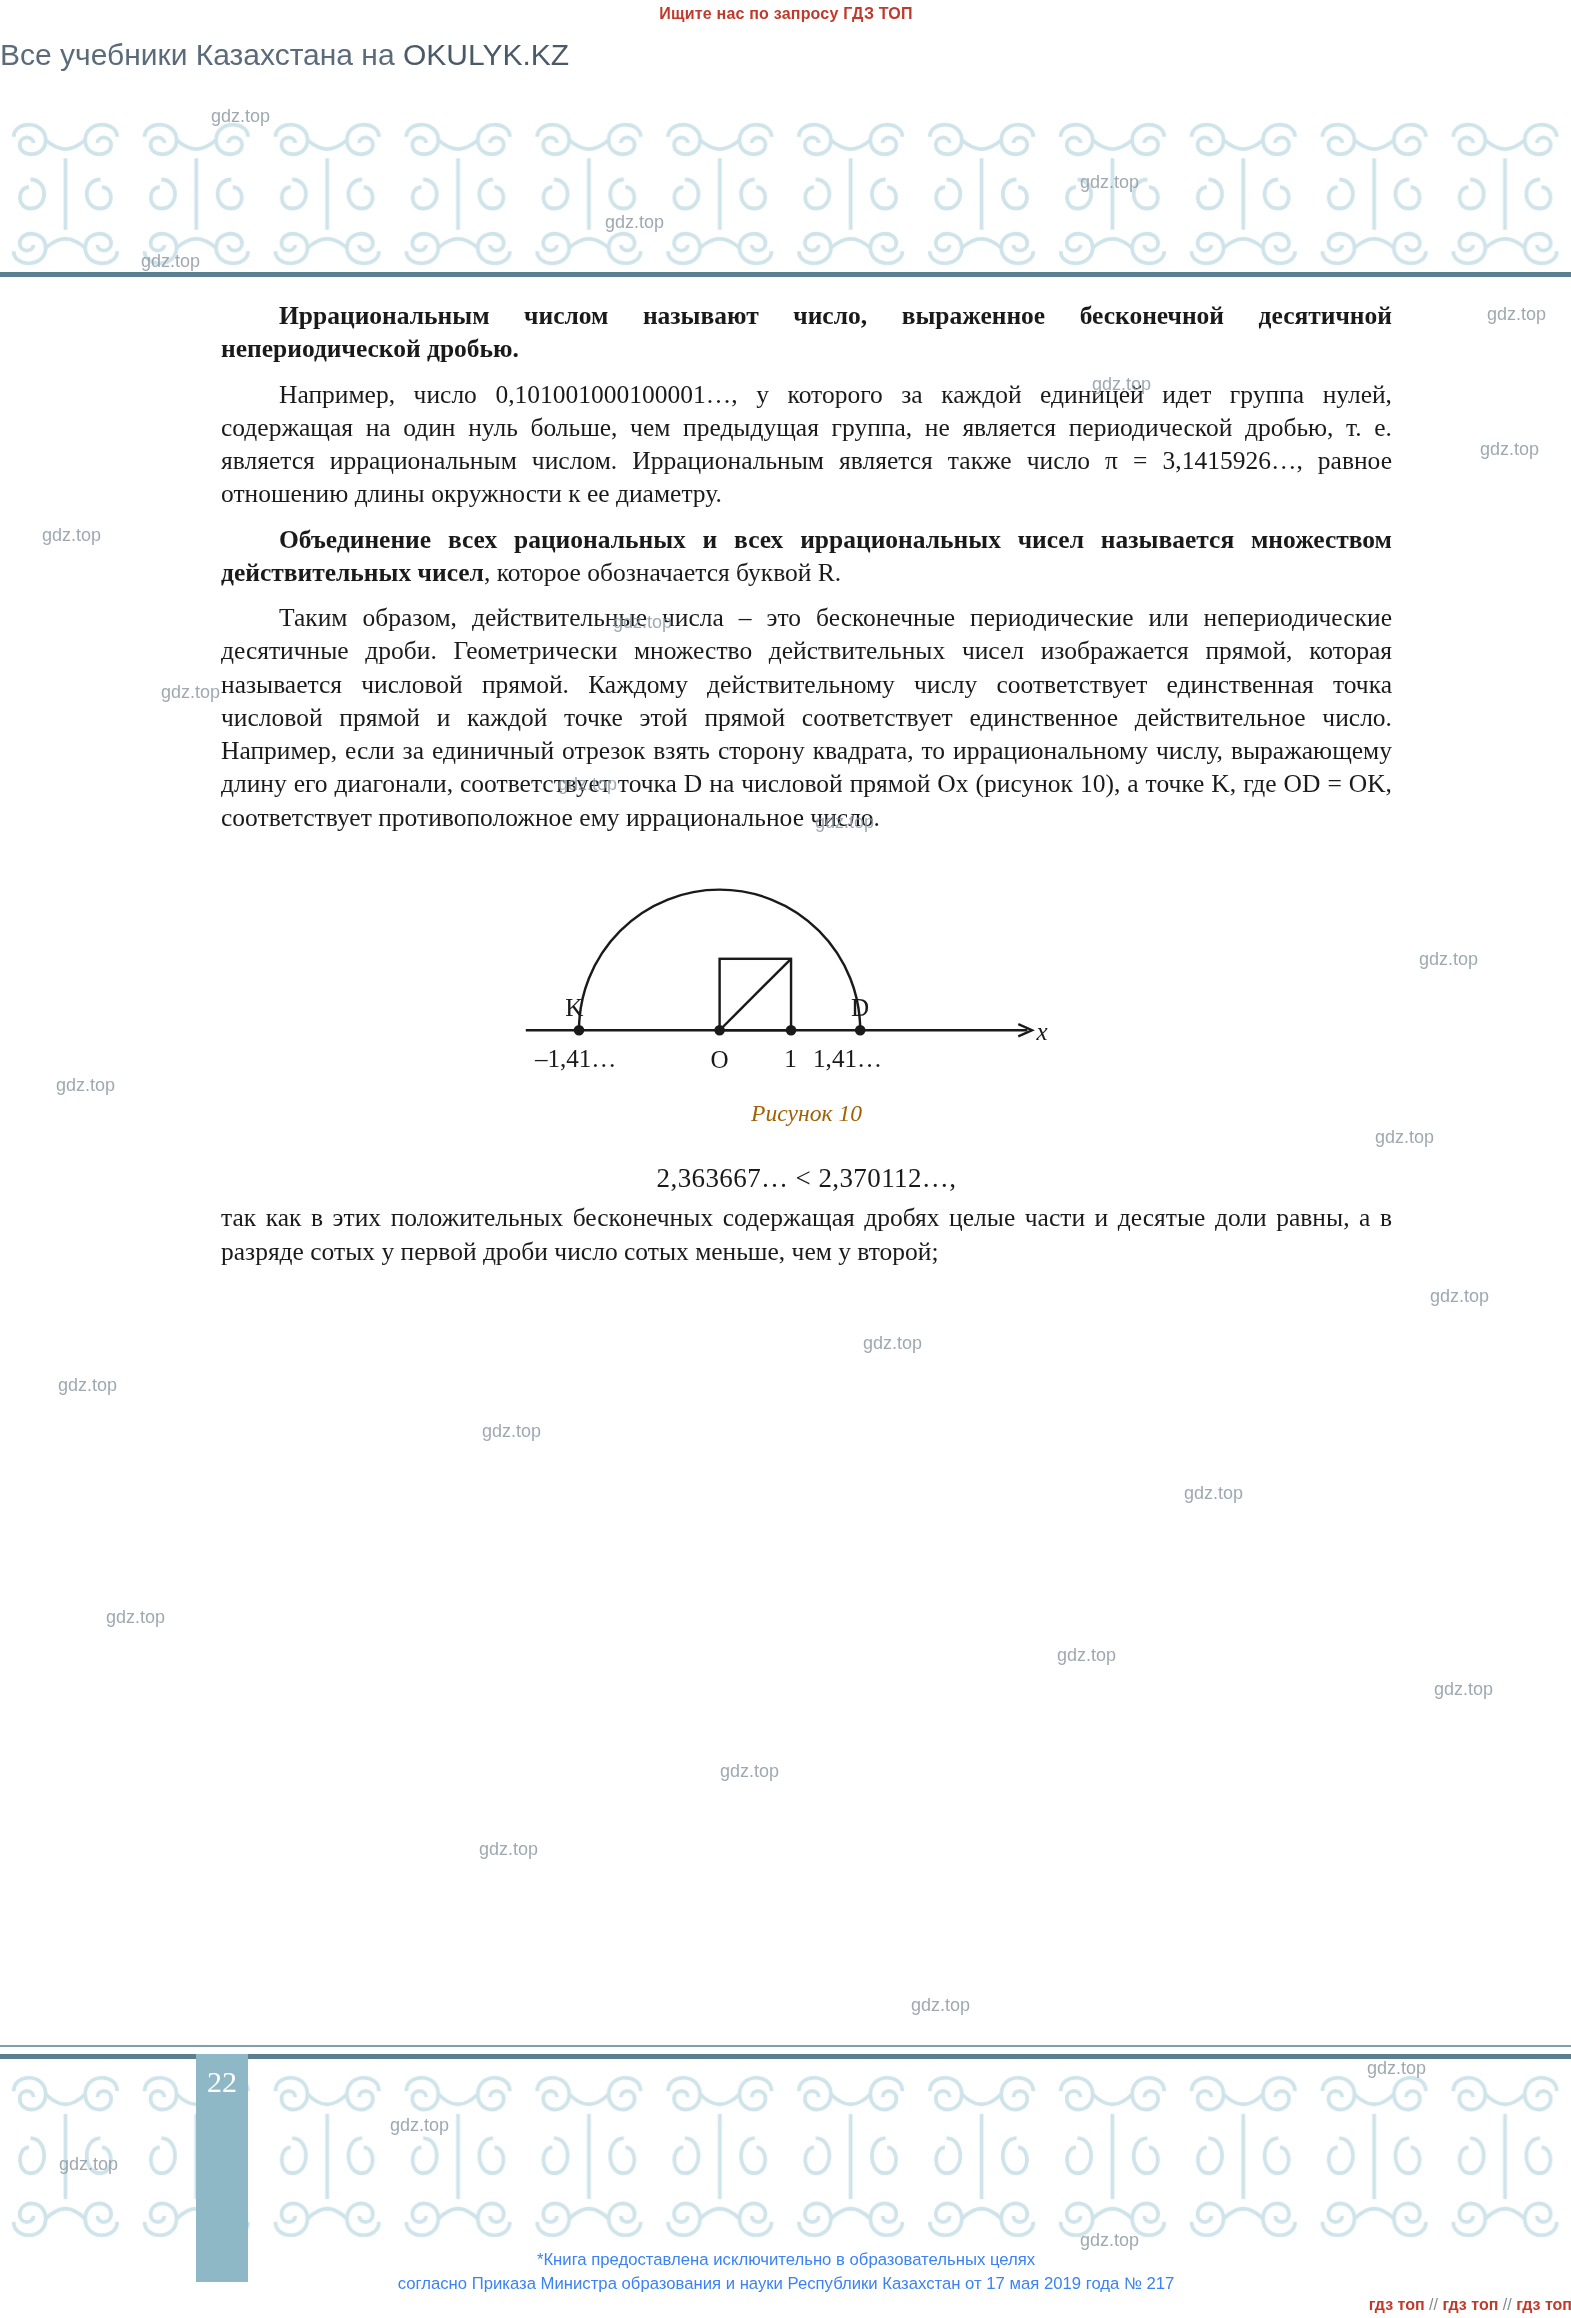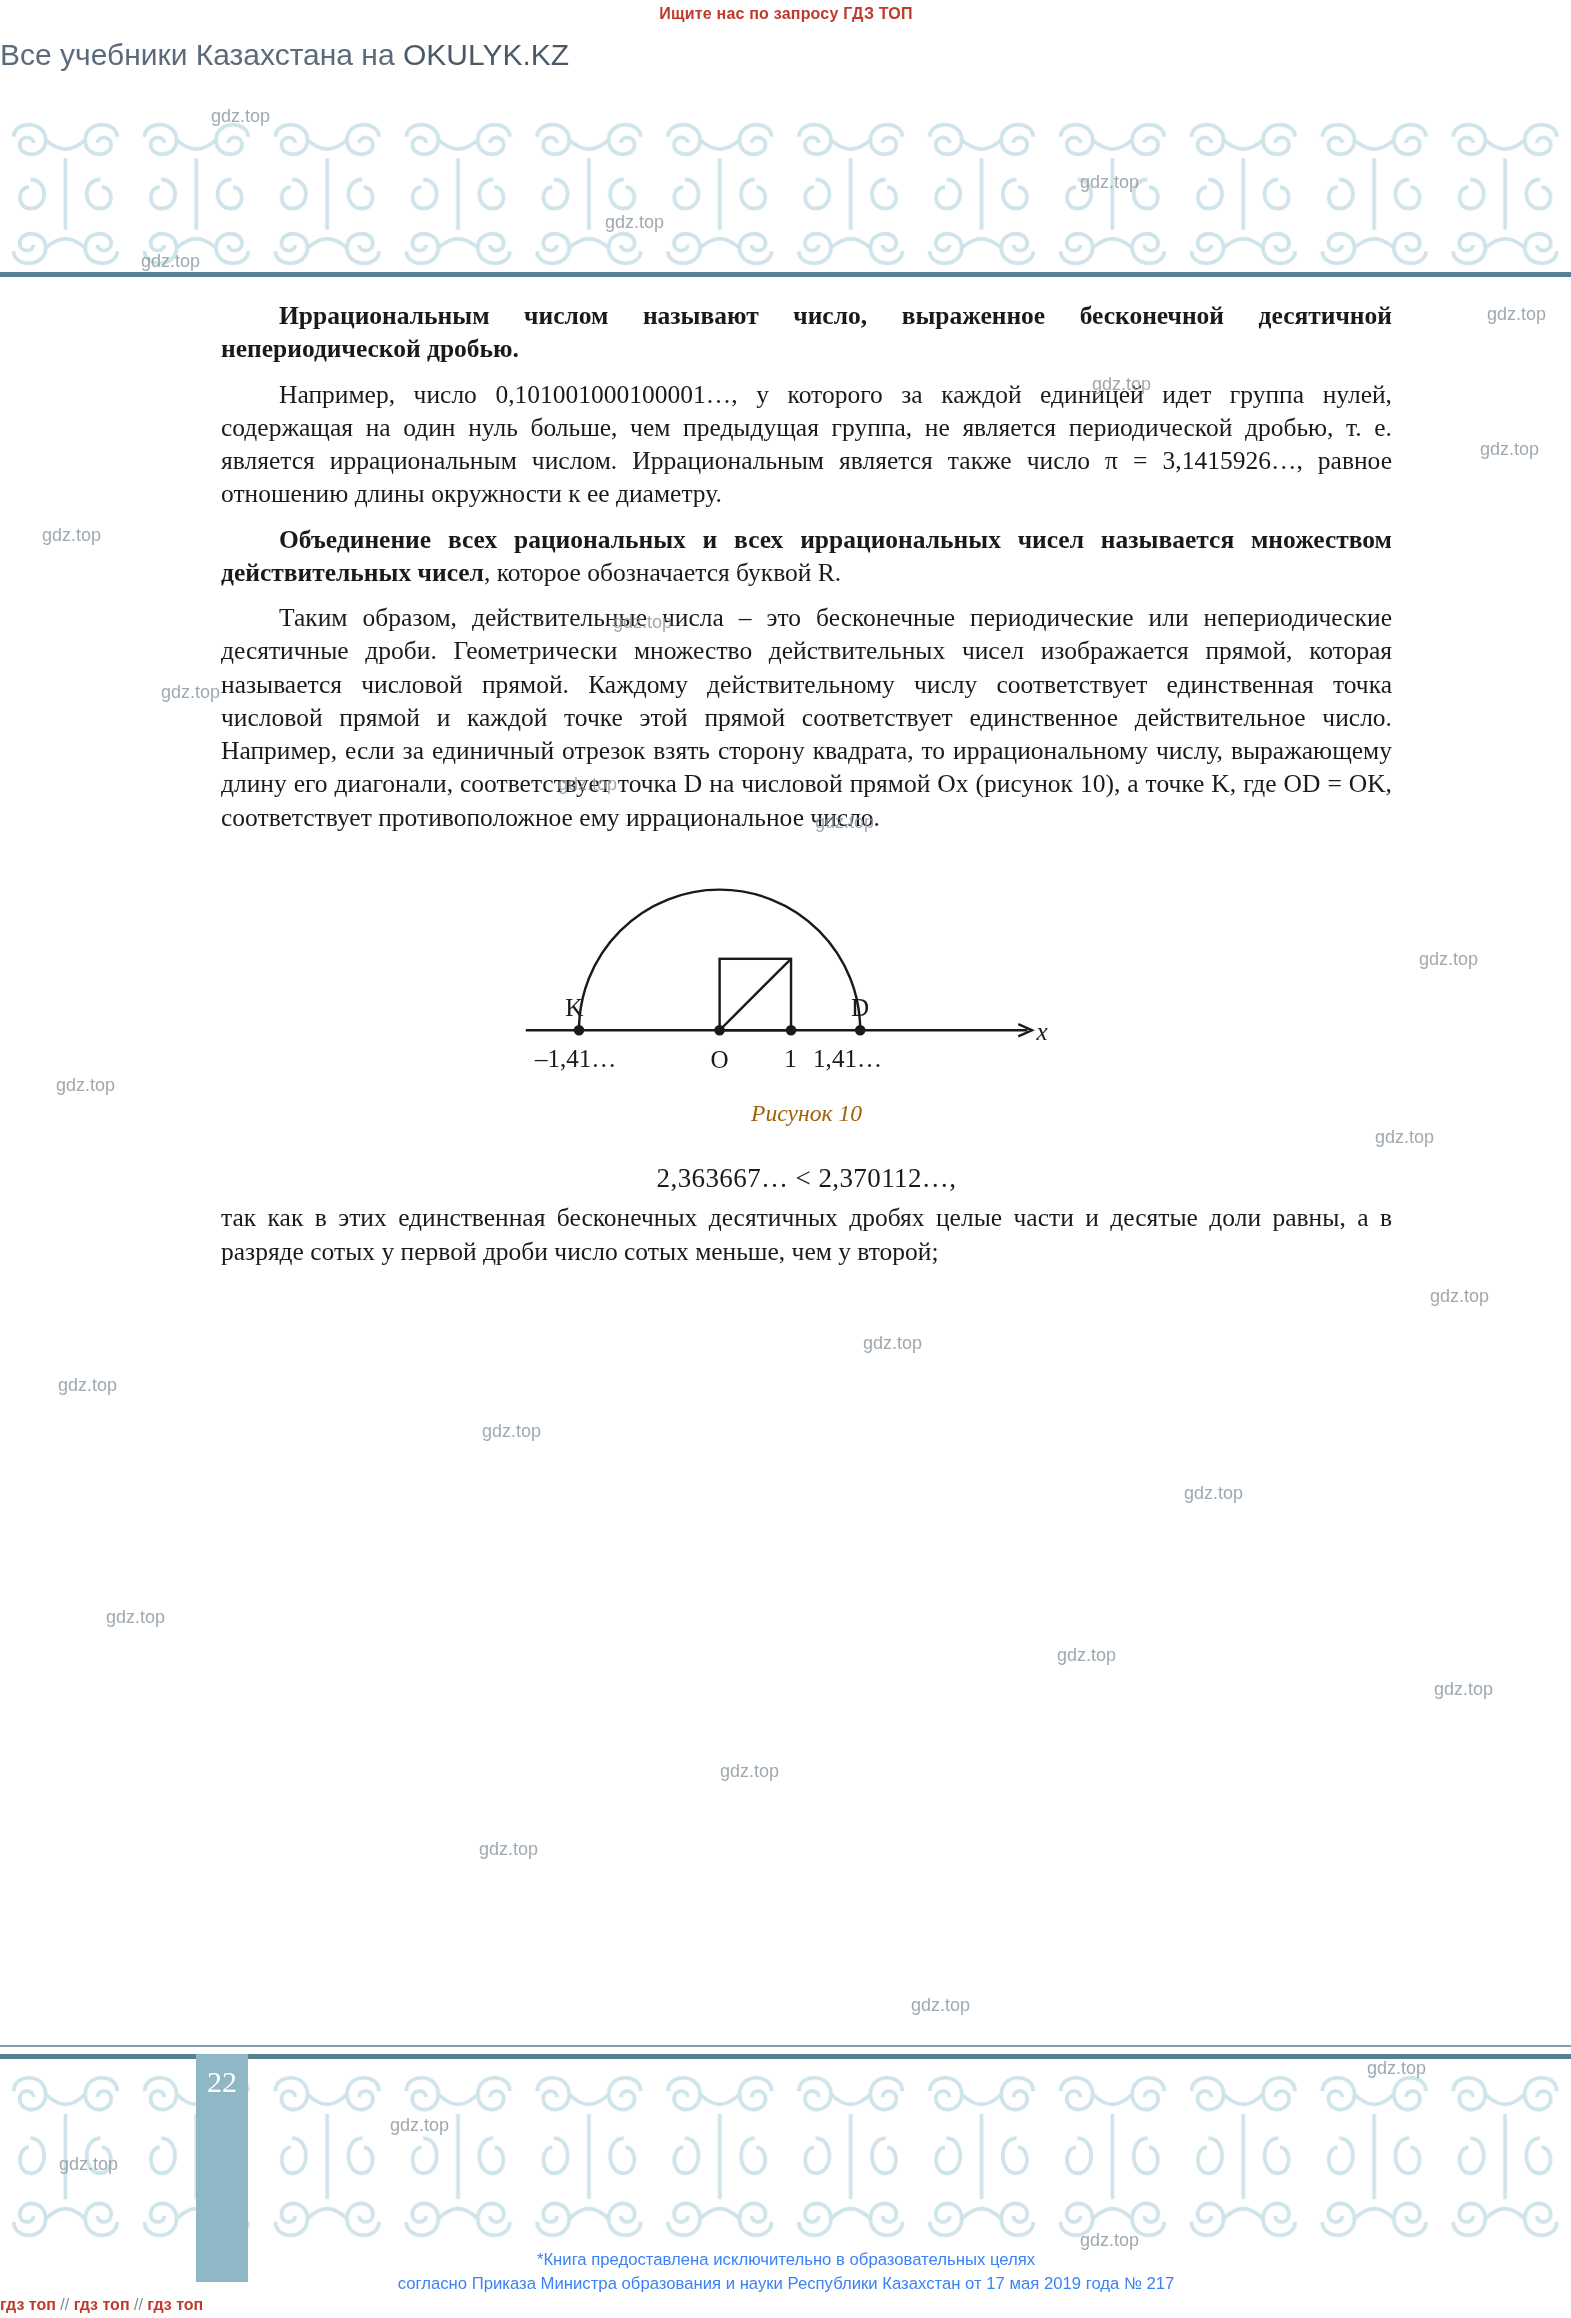--- a/index.html
+++ b/index.html
@@ -149,21 +149,21 @@
     font-family: "Liberation Sans", sans-serif;
     font-size: 16.7px;
     color: #3b82f6;
     line-height: 1.45;
   }
   .footer-links {
     position: absolute;
     left: 0;
     top: 2296px;
     width: 100%;
-    text-align: left;
+    text-align: right;
     font-family: "Liberation Sans", sans-serif;
     font-size: 16px;
     color: #c0392b;
     font-weight: 600;
   }
   .footer-links .sep { color: #7f8c8d; font-weight: 400; }
 
   
   .wm {
     position: absolute;
@@ -254,21 +254,21 @@
         </g>
       </svg>
       <div class="fig-caption">Рисунок 10</div>
     </div>
 
     <div class="spacer-md"></div>
 
 
     <div class="formula">2,363667… &lt; 2,370112…,</div>
 
-    <p class="txt noind">так как в этих единственная бесконечных десятичных дробях целые части и десятые доли равны, а в разряде сотых у первой дроби число сотых меньше, чем у второй;</p>
+    <p class="txt noind">так как в этих положительных бесконечных содержащая дробях целые части и десятые доли равны, а в разряде сотых у первой дроби число сотых меньше, чем у второй;</p>
   </div>
 </div>
 
 <div class="rule thin" style="top: 2045px;"></div>
 <div class="rule" style="top: 2054px;"></div>
 
 <div class="ornament ornament-bottom">
   <svg width="1572" height="183" viewBox="0 0 2066 240" xmlns="http://www.w3.org/2000/svg">
     <defs>
       <pattern id="ornpat2" x="0" y="0" width="172" height="240" patternUnits="userSpaceOnUse">

